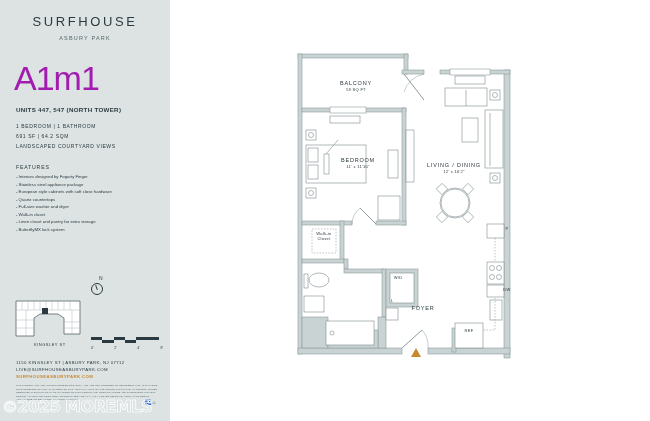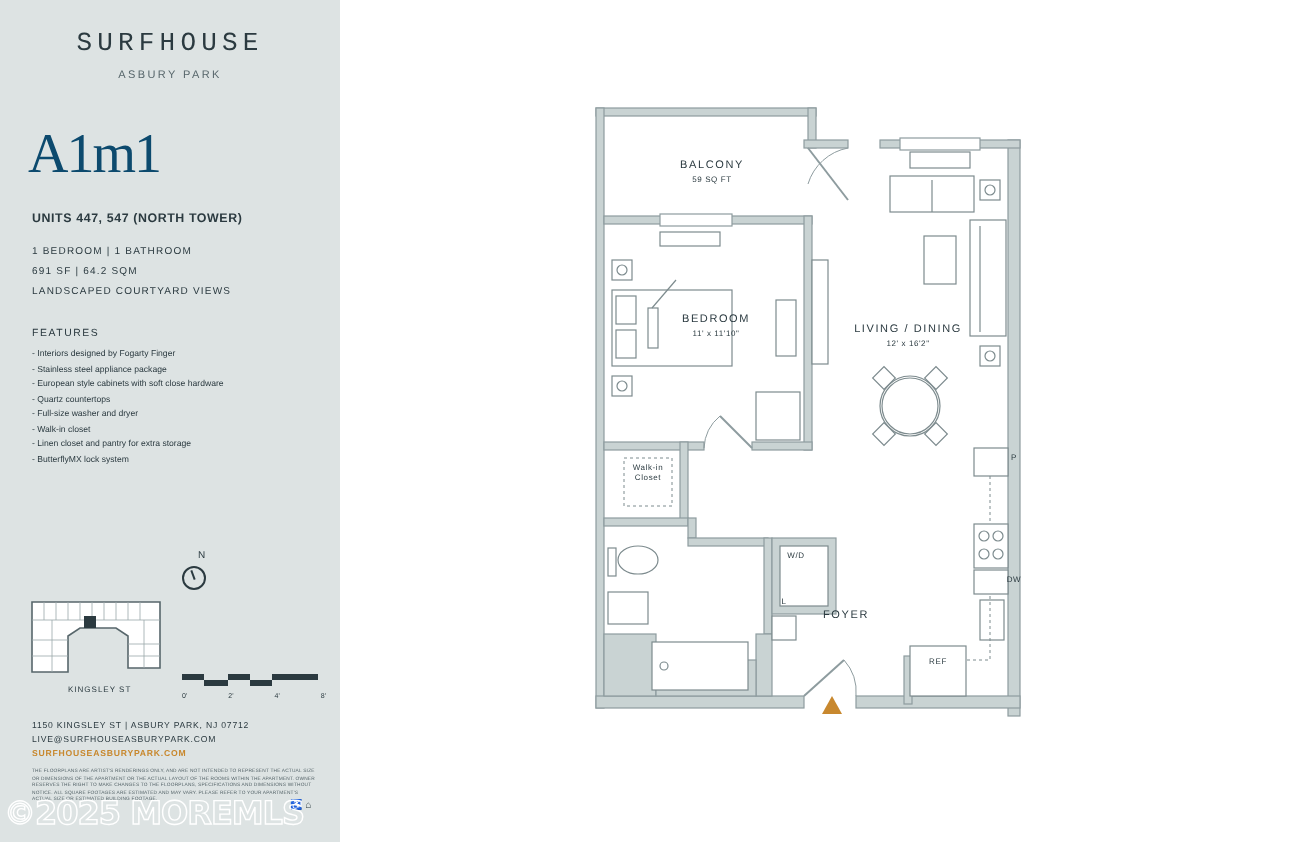--- a/index.html
+++ b/index.html
@@ -5,30 +5,30 @@
     * { margin: 0; padding: 0; box-sizing: border-box; }
     html, body { width: 650px; height: 421px; overflow: hidden; background: #ffffff; }
     body { position: relative; font-family: "Liberation Sans", sans-serif; color: #2b3a40; }
 
     .sidebar {
       position: absolute; left: 0; top: 0; width: 170px; height: 421px;
       background: #dde3e3;
     }
     .brand {
       position: absolute; left: 0; top: 14px; width: 170px; text-align: center;
-      font-family: Liberation Mono, monospace; font-size: 13px; letter-spacing: 2.6px;
+      font-family: Liberation Sans, sans-serif; font-size: 13px; letter-spacing: 2.6px;
       color: #2b3a40; font-weight: 300;
     }
     .brand-sub {
       position: absolute; left: 0; top: 35px; width: 170px; text-align: center;
       font-size: 5.5px; letter-spacing: 1.2px; color: #57666b;
     }
     .unit-name {
       position: absolute; left: 14px; top: 58px;
-      font-family: Liberation Serif, serif; font-size: 28px; color: #0c4a6e;
+      font-family: Liberation Sans, sans-serif; font-size: 34px; color: #a21caf;
       letter-spacing: -1px; line-height: 40px;
     }
     .units-line {
       position: absolute; left: 16px; top: 106px;
       font-size: 6.2px; font-weight: bold; color: #2b3a40; letter-spacing: 0.3px;
     }
     .spec {
       position: absolute; left: 16px; font-size: 5px; color: #2b3a40; letter-spacing: 0.6px;
     }
     .features-title {

